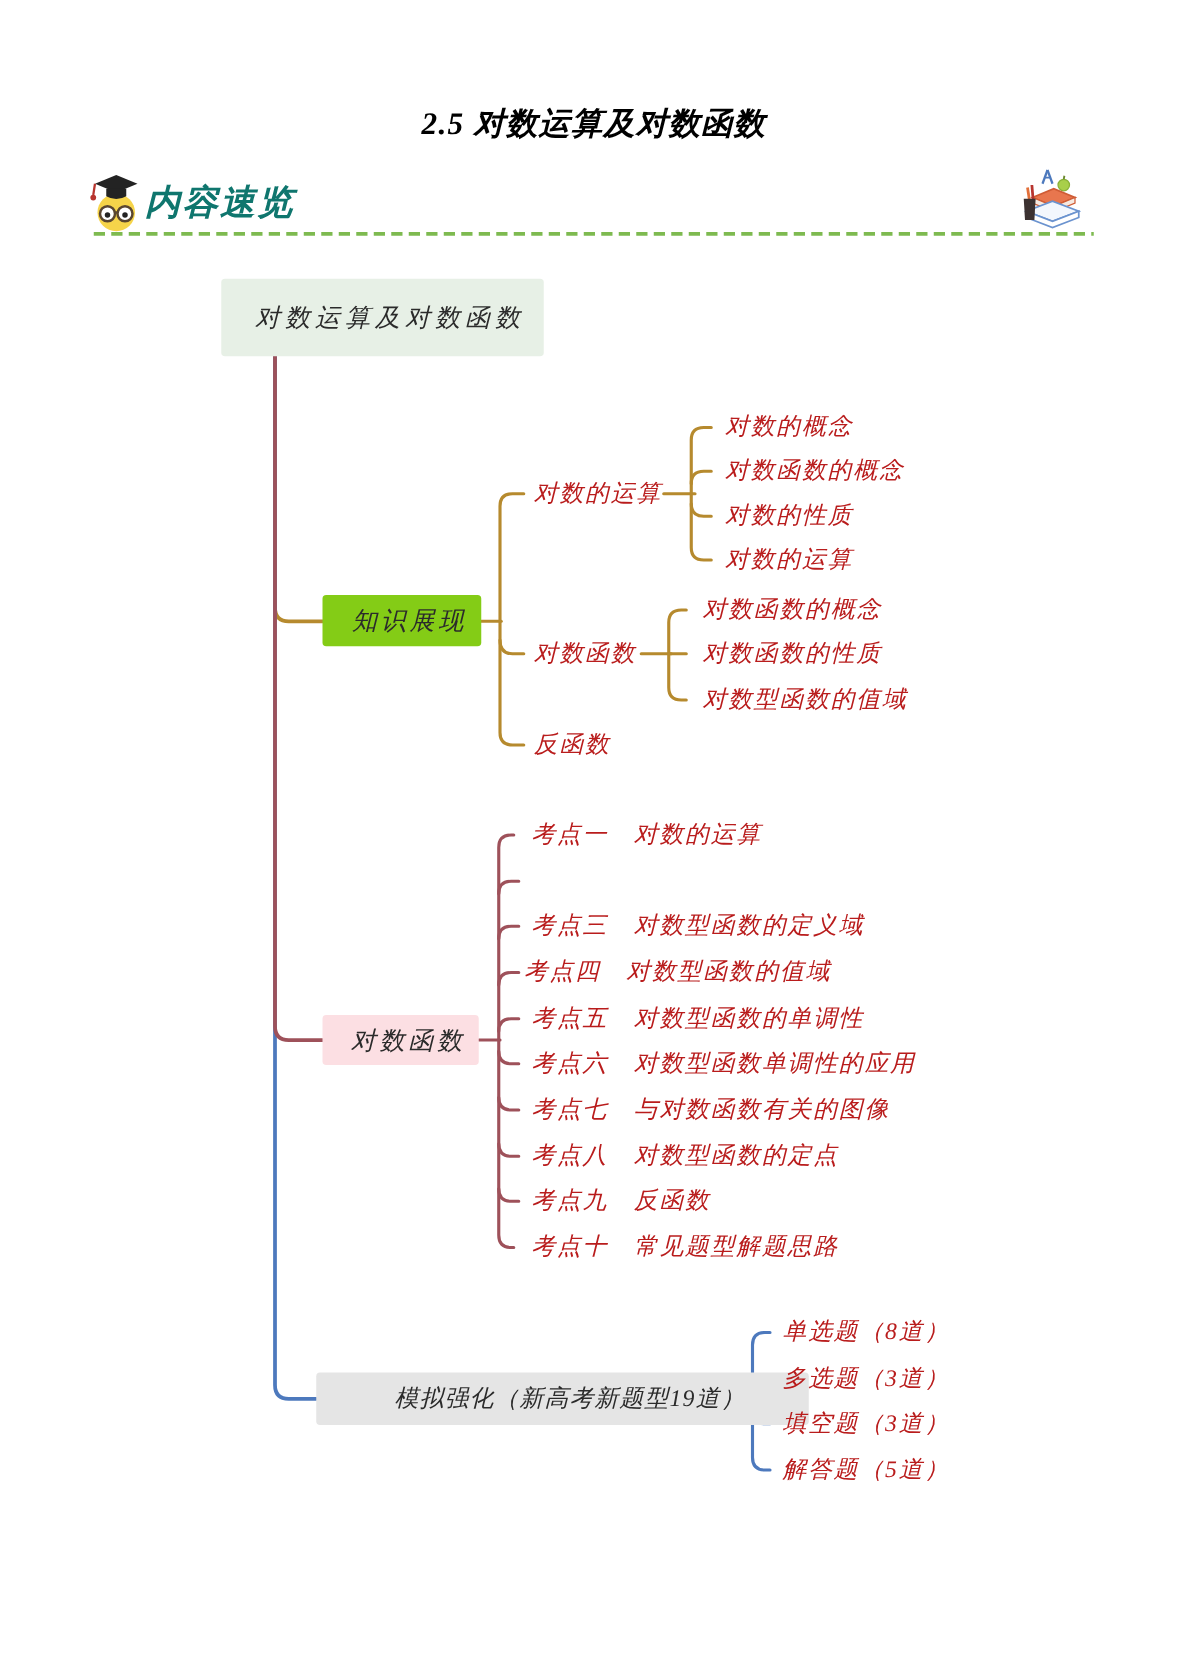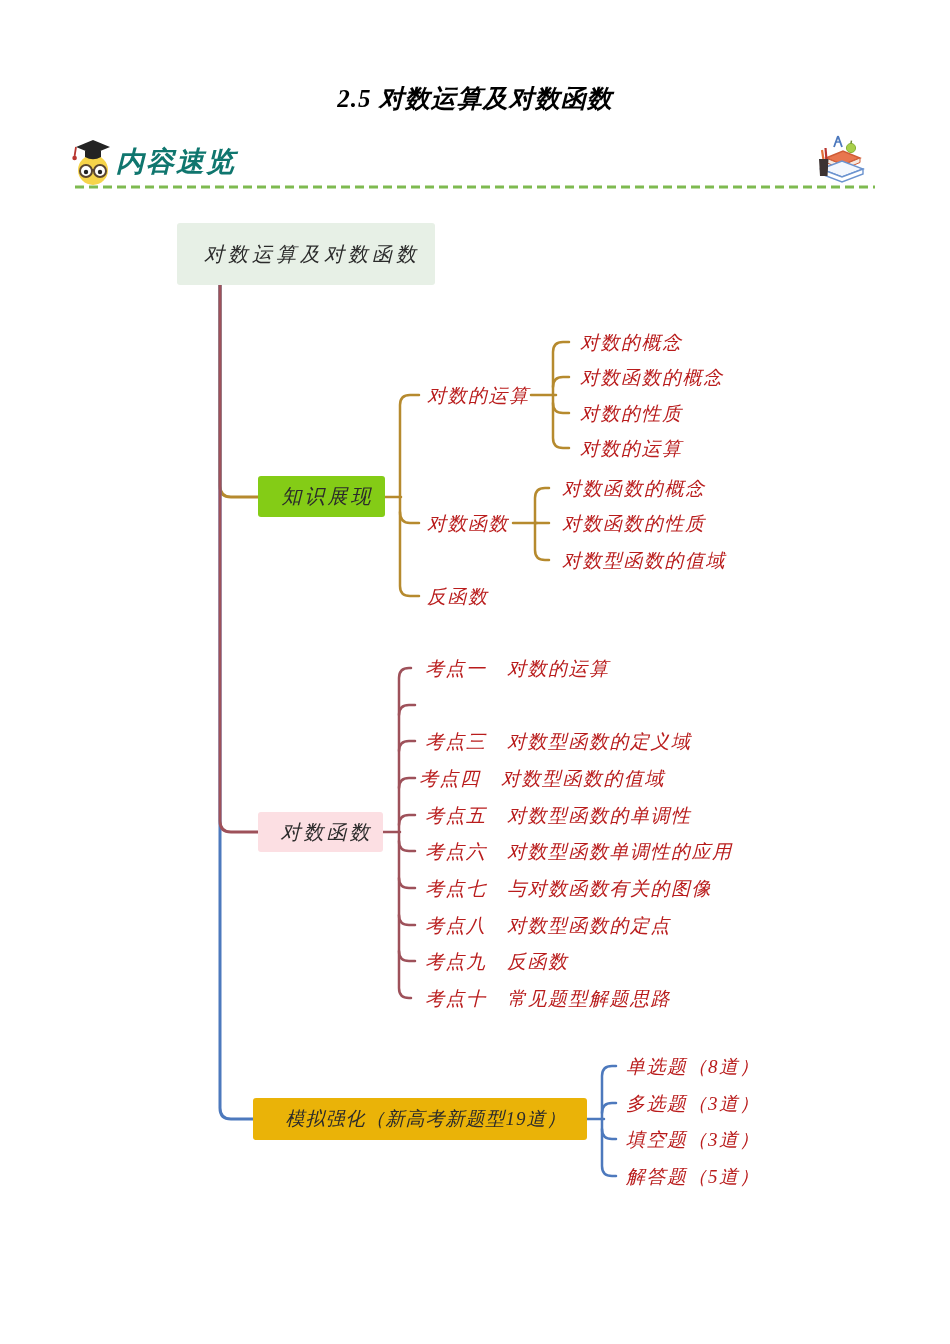--- a/index.html
+++ b/index.html
@@ -28,21 +28,21 @@
     position:absolute; display:flex; align-items:center; justify-content:center;
     font-size:20px; color:#2b2b2b; border-radius:3px; white-space:nowrap;padding-left:12px;
   }
   .lbl {
     position:absolute; transform:translateY(-50%); white-space:nowrap;
     font-size:19px; letter-spacing:1.5px; color:#b91c1c; line-height:1;
   }
   .box-root   { left:177px; top:223px; width:258px; height:62px; background:#e7f0e6; letter-spacing:4px; }
   .box-know   { left:258px; top:476px; width:127px; height:41px; background:#84cc16; letter-spacing:3px; }
   .box-kao    { left:258px; top:812px; width:125px; height:40px; background:#fcdfe3; letter-spacing:3px; }
-  .box-moni   { left:253px; top:1098px; width:334px; height:42px; background:#eab308; font-size:19px; letter-spacing:1px; }
+  .box-moni   { left:253px; top:1098px; width:394px; height:42px; background:#e5e5e5; font-size:19px; letter-spacing:1px; }
 </style>
 </head>
 <body>
 
 <div class="page">
 
   <h1 class="doc-title">2.5 对数运算及对数函数</h1>
 
   <svg class="hdr-icon" style="left:70px; top:136px;" width="46" height="52" viewBox="0 0 46 52">
     <circle cx="23" cy="34" r="15" fill="#f6d44a"></circle>

